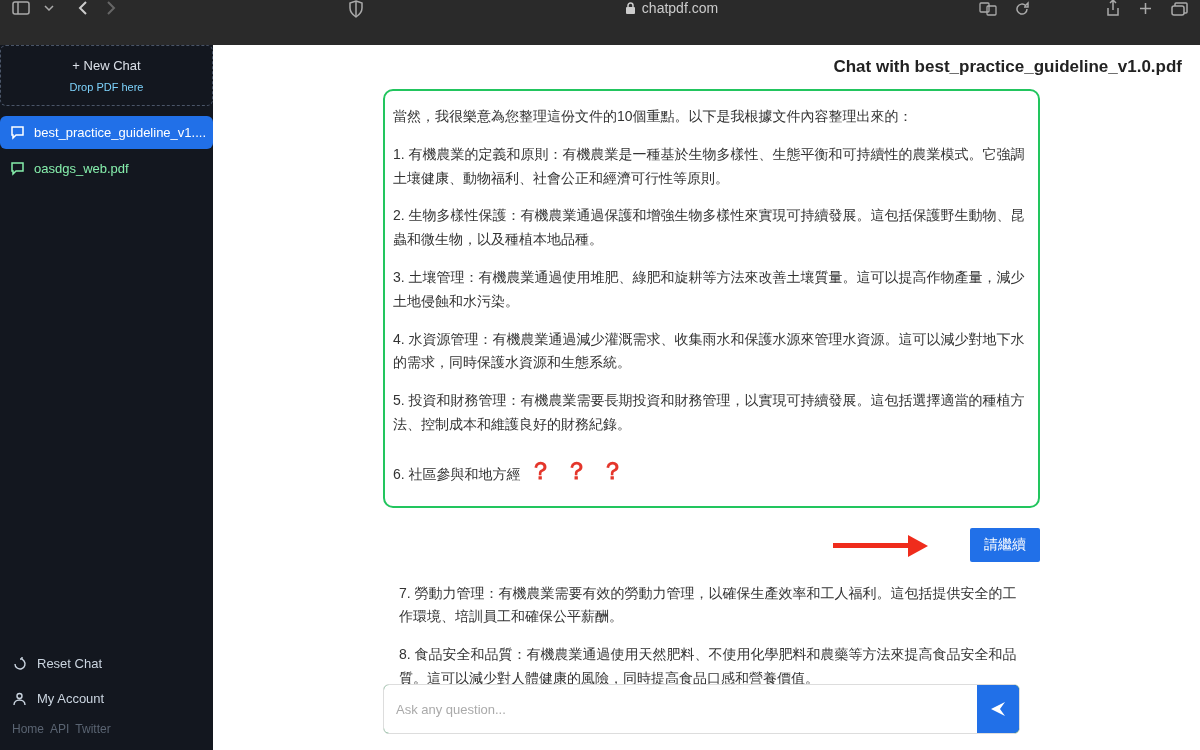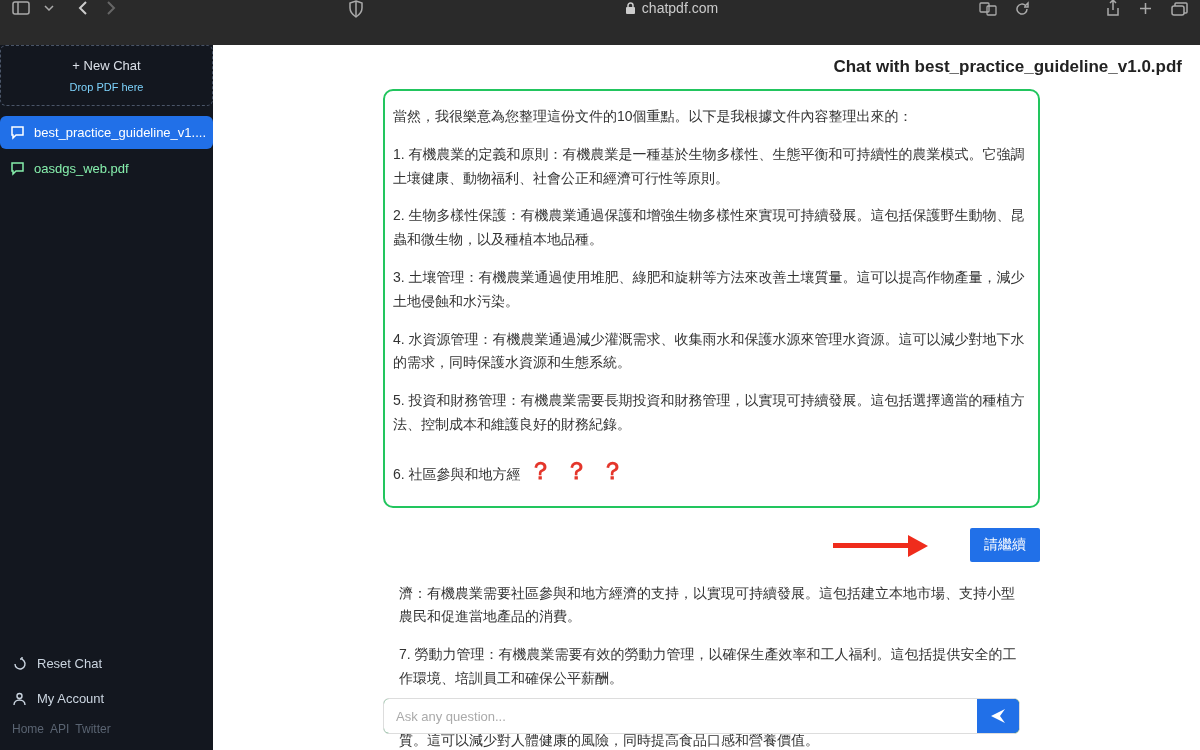--- a/index.html
+++ b/index.html
@@ -30,21 +30,21 @@
 .msg-box p:last-child { margin-bottom: 0; }
 .truncated-line { display: flex; align-items: baseline; gap: 8px; }
 .qmarks { color: #e4362b; font-size: 24px; font-weight: 700; letter-spacing: 12px; }
 .continue-row { display: flex; justify-content: flex-end; align-items: center; padding-right: 0; margin: 14px 0 18px 0; position: relative; }
 .arrow-annot { position: absolute; left: 450px; width: 95px; height: 24px; }
 .arrow-line { position: absolute; top: 10px; left: 0; width: 75px; height: 5px; background: #ef2c1c; }
 .arrow-head { position: absolute; top: 2px; right: 0; width: 0; height: 0; border-left: 20px solid #ef2c1c; border-top: 11px solid transparent; border-bottom: 11px solid transparent; }
 .continue-btn { background: #2170e8; color: #fff; border: none; border-radius: 2px; padding: 8px 14px; font-size: 14px; cursor: pointer; }
 .msg-plain { padding: 2px 16px; font-size: 14px; color: #333; line-height: 1.7; }
 .msg-plain p { margin-bottom: 14px; }
-.input-bar { position: absolute; bottom: 16px; left: 170px; right: 180px; display: flex; height: 36px; border: 1px solid #ddd; border-radius: 6px; overflow: hidden; background: #15803d; }
+.input-bar { position: absolute; bottom: 16px; left: 170px; right: 180px; display: flex; height: 50px; border: 1px solid #ddd; border-radius: 6px; overflow: hidden; background: #15803d; }
 .input-bar input { flex: 1; border: none; padding: 0 12px; font-size: 13px; outline: none; color: #333; }
 .input-bar input::placeholder { color: #aaa; }
 .send-btn { width: 42px; background: #2170e8; display: flex; align-items: center; justify-content: center; color: #fff; cursor: pointer; }
 svg { display: block; }
 </style>
 </head>
 <body>
 
 <div class="browser-bar">
   <div class="left-controls">
@@ -183,21 +183,20 @@
         </p>
       </div>
       <div class="continue-row">
         <div class="arrow-annot">
           <div class="arrow-line"></div>
             <div class="arrow-head"></div>
         </div>
         <button class="continue-btn">請繼續</button>
       </div>
       <div class="msg-plain">
-        <p>濟：有機農業需要社區參與和地方經濟的支持，以實現可持續發展。這包括建立本地市場、支持小型農民和促進當地產品的消費。</p>
         <p>7. 勞動力管理：有機農業需要有效的勞動力管理，以確保生產效率和工人福利。這包括提供安全的工作環境、培訓員工和確保公平薪酬。</p>
         <p>8. 食品安全和品質：有機農業通過使用天然肥料、不使用化學肥料和農藥等方法來提高食品安全和品質。這可以減少對人體健康的風險，同時提高食品口感和營養價值。</p>
 
       </div>
     </div>
     <div class="input-bar">
       <input type="text" placeholder="Ask any question..." style="">
       <div class="send-btn">
         <svg width="18" height="18" viewBox="0 0 18 18" fill="#fff">
             <path d="M2 9l14-7-5 7 5 7-14-7z M2 9h9"></path>

